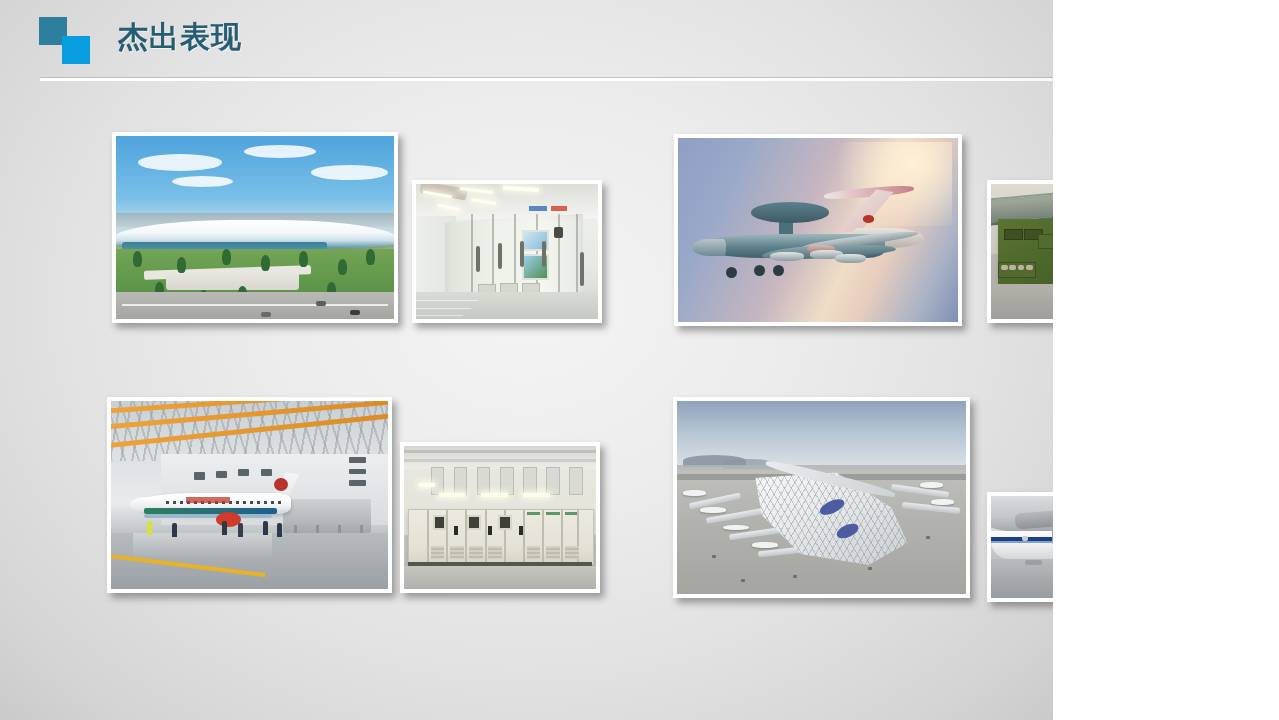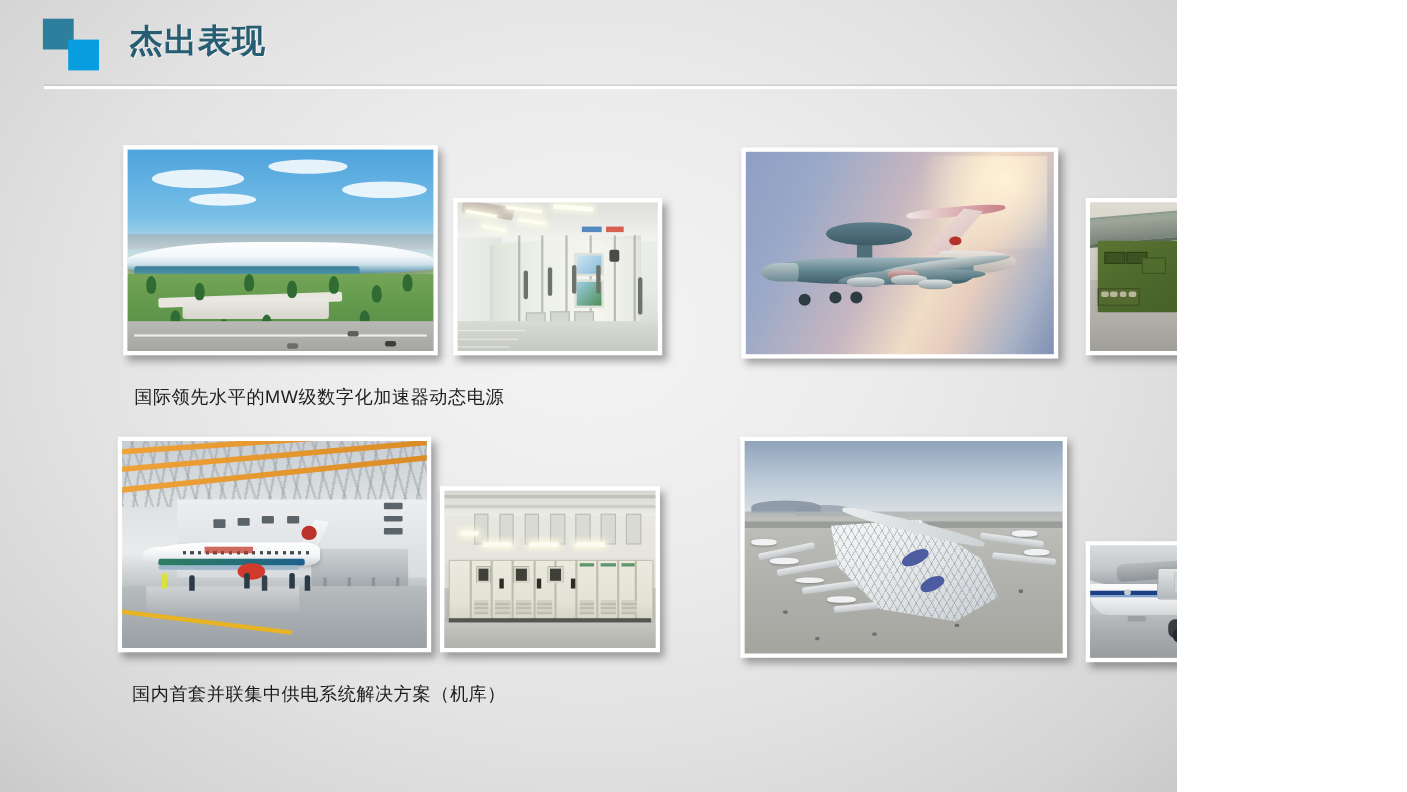--- a/index.html
+++ b/index.html
@@ -11,21 +11,20 @@
     font-family: "Liberation Sans", sans-serif;
   }
 
   .slide {
     position: relative;
     width: 1053px;
     height: 720px;
     background:
       radial-gradient(ellipse at 50% 42%, #f4f4f4 0%, #ececec 35%, #e2e2e2 62%, #d4d4d4 88%, #cacaca 100%);
     overflow: hidden;
-    padding-left: 17px;
   }
 
   
   .logo-sq {
     position: absolute;
     width: 28px;
     height: 28px;
   }
   .logo-sq.dark  { left: 39px; top: 17px; background: #2e7e9d; }
   .logo-sq.light { left: 62px; top: 36px; background: #079ddf; }
@@ -430,21 +429,20 @@
       <div class="vent v1"></div>
         <div class="vent v2"></div>
         <div class="vent v3"></div>
       <div class="floor"></div>
       <div class="tile ft1"></div>
         <div class="tile ft2"></div>
         <div class="tile ft3"></div>
     </div>
   </div>
 
-  <div class="caption" style="left:122px; top:350px;">国际领先水平的MW级数字化加速器动态电源</div>
 
   <div class="photo" style="left:674px; top:134px; width:288px; height:192px;">
     <div class="scene s3">
       <div class="glow"></div>
       <div class="stab"></div>
       <div class="tailfin"></div>
       <div class="rearfuse"></div>
       <div class="radome-post"></div>
       <div class="radome"></div>
       <div class="fuse"></div>
@@ -567,21 +565,20 @@
         <div class="louver lv3"></div>
       <div class="louver lv4"></div>
         <div class="louver lv5"></div>
         <div class="louver lv6"></div>
       <div class="louver lv7"></div>
       <div class="plinth"></div>
       <div class="floor6"></div>
     </div>
   </div>
 
-  <div class="caption" style="left:120px; top:620px;">国内首套并联集中供电系统解决方案（机库）</div>
 
   <div class="photo" style="left:673px; top:397px; width:297px; height:201px;">
     <div class="scene s7">
       <div class="sky7"></div>
       <div class="hill"></div>
         <div class="hill2"></div>
       <div class="far"></div>
       <div class="apron"></div>
       <div class="runway"></div>
       <div class="pier pr1"></div>

